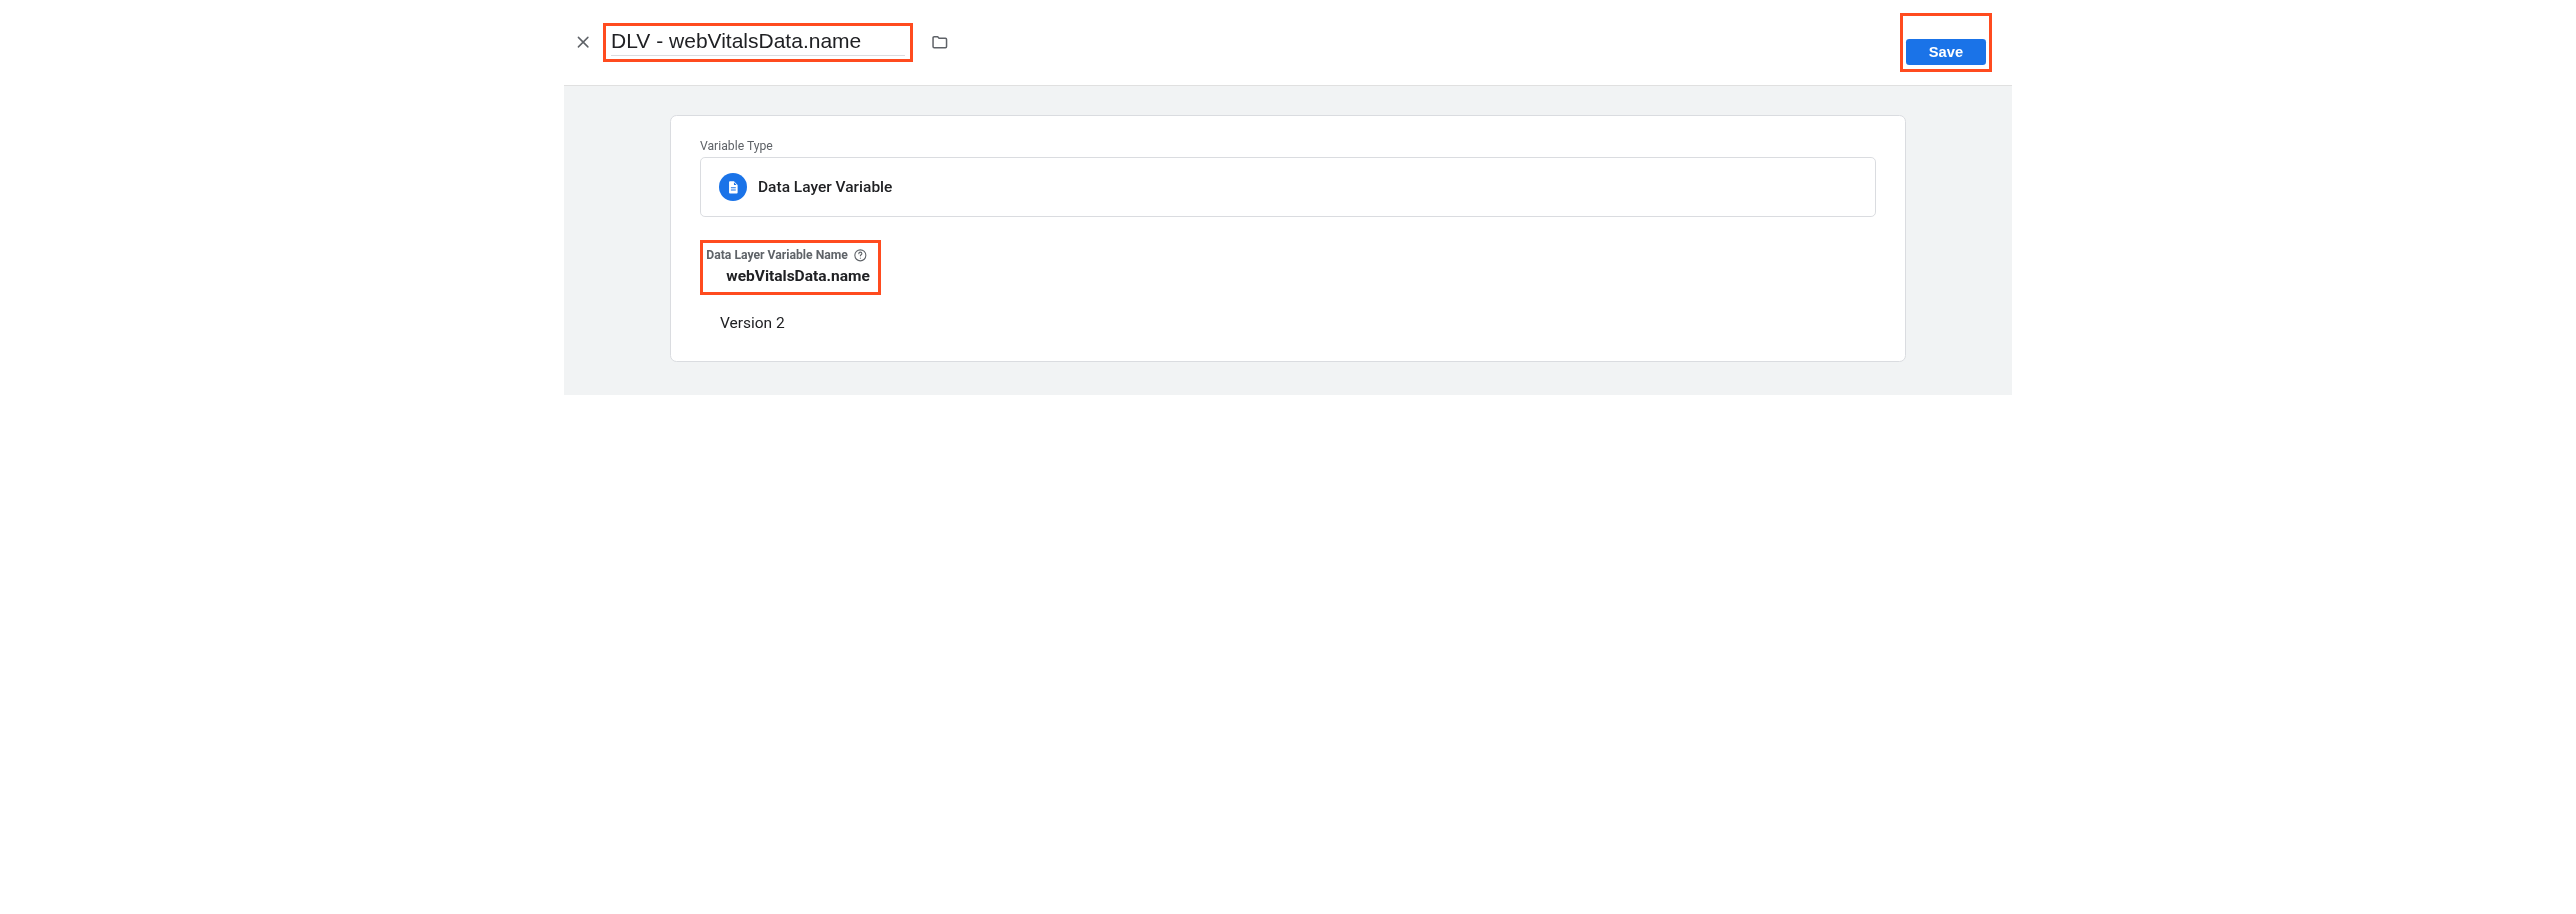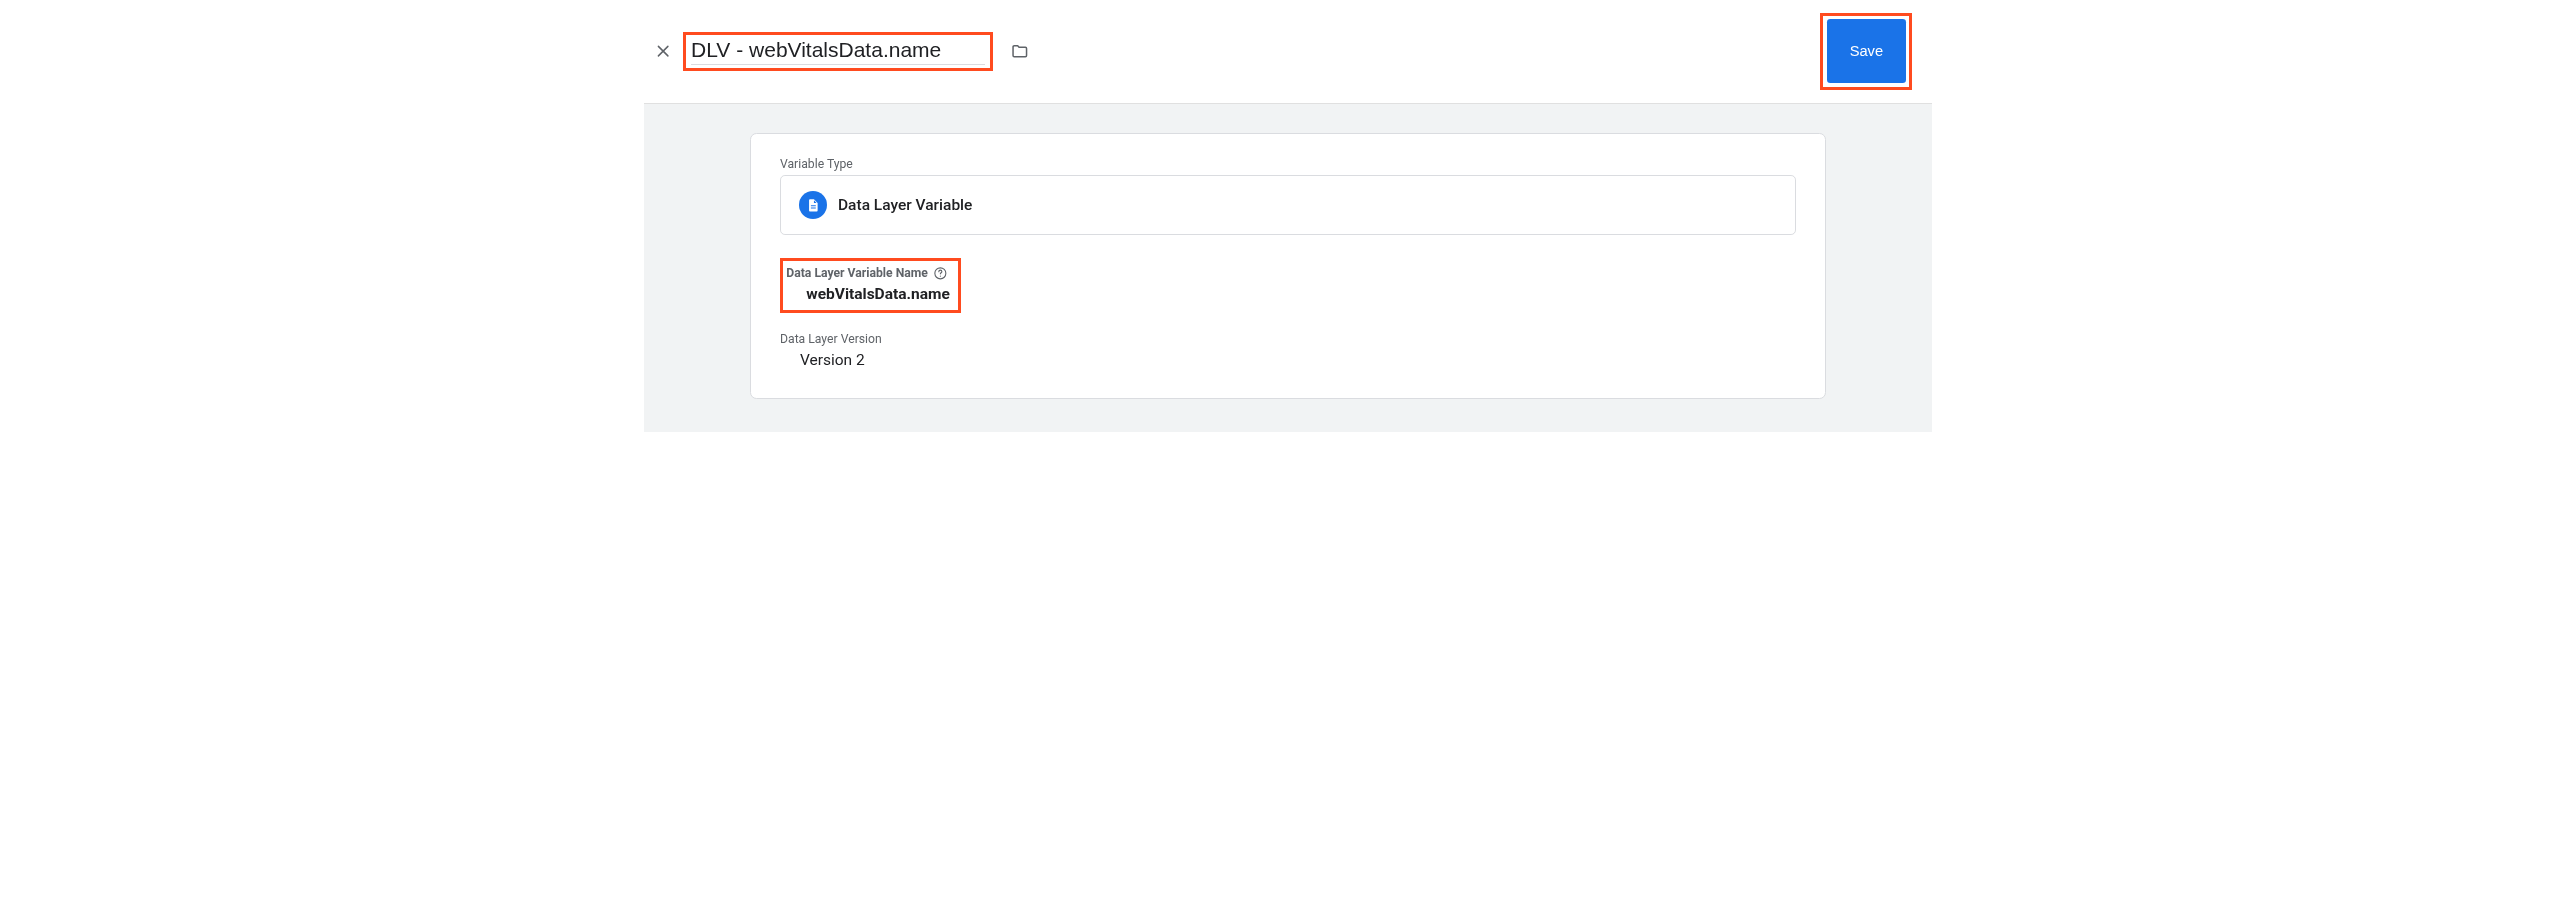--- a/index.html
+++ b/index.html
@@ -2,21 +2,21 @@
 <html style="font-size:13px"><head>
 <meta charset="utf-8">
 <style>
   * { box-sizing: border-box; margin: 0; padding: 0; }
   body {
     font-family: 'Google Sans', Roboto, Arial, sans-serif;
     background: #fff;
     color: #202124;
   }
   .page {
-    width: 1288px;
+    width: 1448px;
     margin: 0 auto;
     background: #22c55e;
   }
 
   
   .header {
     display: flex;
     align-items: center;
     justify-content: space-between;
     padding: 13px 19.6px 13px 9.8px;
@@ -70,25 +70,26 @@
 
   .save-highlight {
     border: 3.3px solid #ff4b1f;
     padding: 3.3px;
     display: inline-flex;
   }
   .save-button {
     background: #1a73e8;
     color: #fff;
     font-size: 14.7px;
-    font-weight: 400;
+    font-weight: 700;
     border: none;
     border-radius: 3.3px;
-    padding: 24px 23px;
-    cursor: pointer;
+    padding: 5px 23px;
+    cursor: pointer;
+    margin-top: 20px;
   }
 
   
   .main-area {
     background: #f1f3f4;
     padding: 29px 106px 33px 106px;
   }
   .config-card {
     background: #fff;
     border: 0.8px solid #dadce0;
@@ -216,21 +217,20 @@
               <circle cx="12" cy="12" r="9"></circle>
               <path d="M9.5 9.2 a2.5 2.5 0 0 1 5 0 c0 1.6 -2.5 2 -2.5 3.6" stroke-linecap="round"></path>
               <circle cx="12" cy="16.6" r="0.9" fill="currentColor" stroke="none"></circle>
             </svg>
           </span>
         </div>
         <div class="field-value">webVitalsData.name</div>
       </div>
 
       <div class="version-block">
-        <div class="field-label">Data Layer Version</div>
         <div class="field-value">Version 2</div>
       </div>
 
     </div>
   </div>
 
 </div>
 
 
 </body></html>

